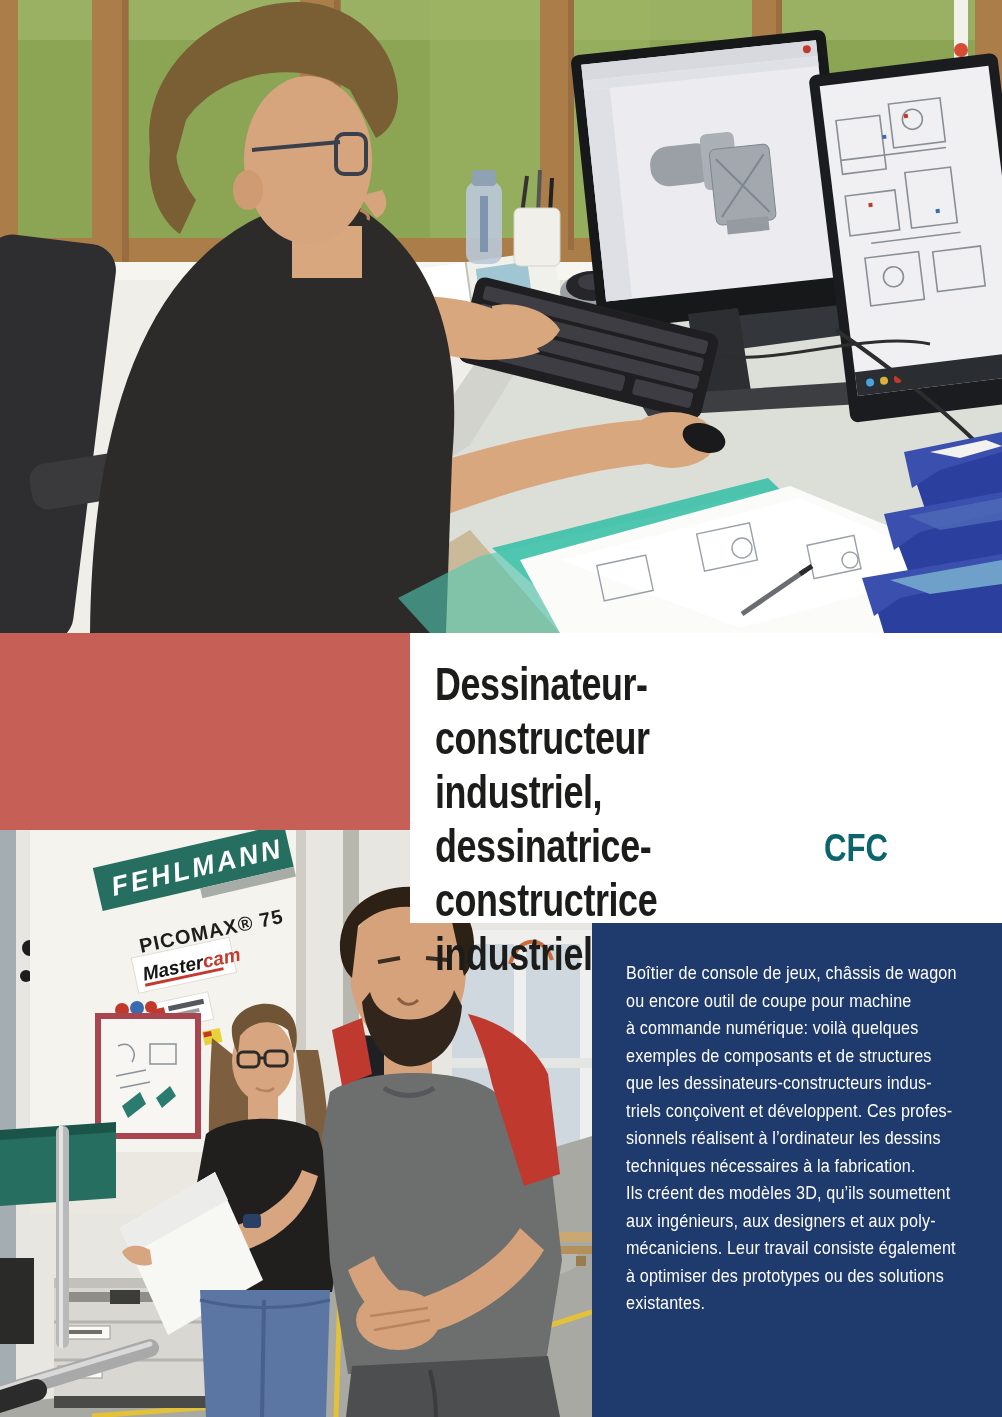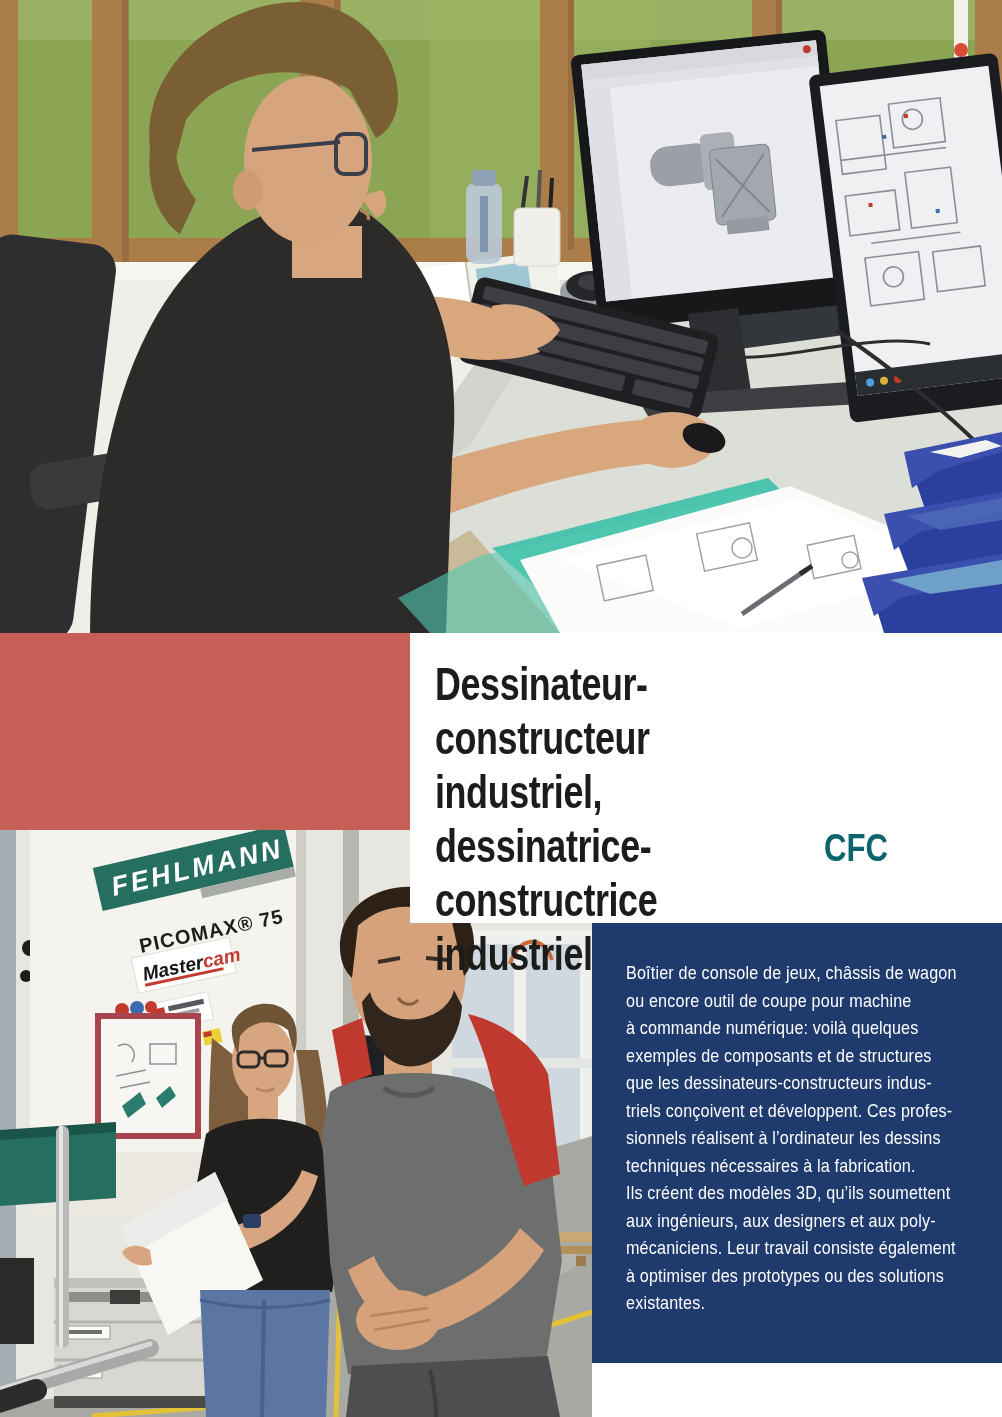--- a/index.html
+++ b/index.html
@@ -4,21 +4,21 @@
 <style>
   html,body{margin:0;padding:0;background:#fff;}
   .page{position:relative;width:1002px;height:1417px;overflow:hidden;background:#fff;
         font-family:"Liberation Sans",sans-serif;}
   .abs{position:absolute;}
   
   .photo-top{left:0;top:0;width:1002px;height:633px;}
   .red-block{left:0;top:633px;width:410px;height:197px;background:#c65f55;}
   .photo-bottom{left:0;top:830px;width:592px;height:587px;}
   .title-block{left:410px;top:633px;width:508px;height:290px;background:#ffffff;}
-  .blue-block{left:592px;top:923px;width:410px;height:440px;background:#1f3a6c;}
+  .blue-block{left:592px;top:923px;width:410px;height:494px;background:#1f3a6c;}
   
   .title-text{position:absolute;left:25px;top:24px;margin:0;color:#1c1c1a;
     font-size:46px;line-height:54px;font-weight:700;letter-spacing:-0.5px;
     white-space:pre-line;transform:scaleX(0.78);transform-origin:left top;}
   .cfc{position:absolute;right:30px;top:196px;color:#0c656c;font-size:38px;line-height:38px;
     font-weight:700;transform:scaleX(0.82);transform-origin:right top;}
   
   .desc{position:absolute;left:34px;top:36px;width:392px;margin:0;color:#ffffff;
     font-size:19px;line-height:27.5px;font-weight:400;letter-spacing:0.2px;
     white-space:pre-line;transform:scaleX(0.85);transform-origin:left top;}

